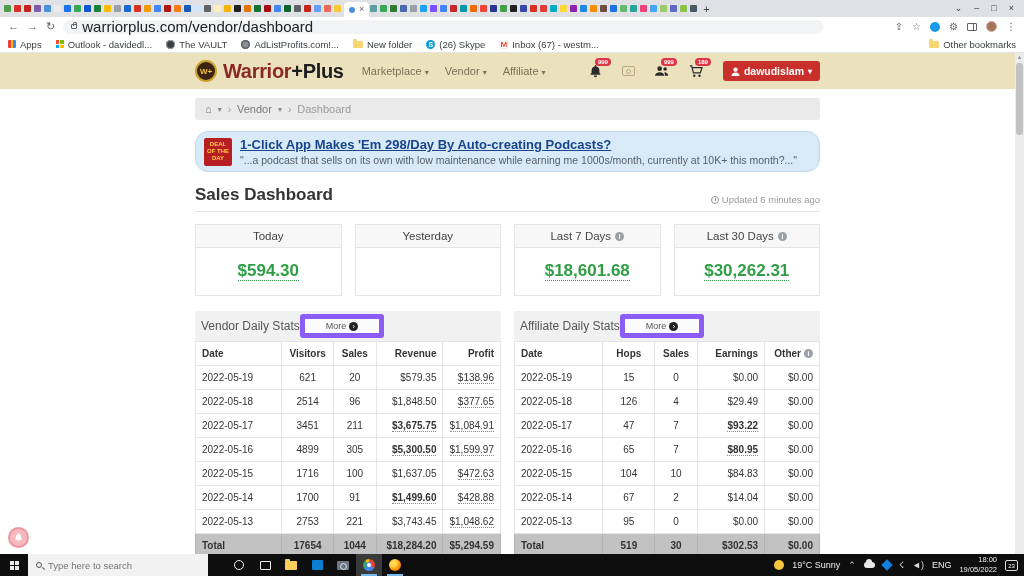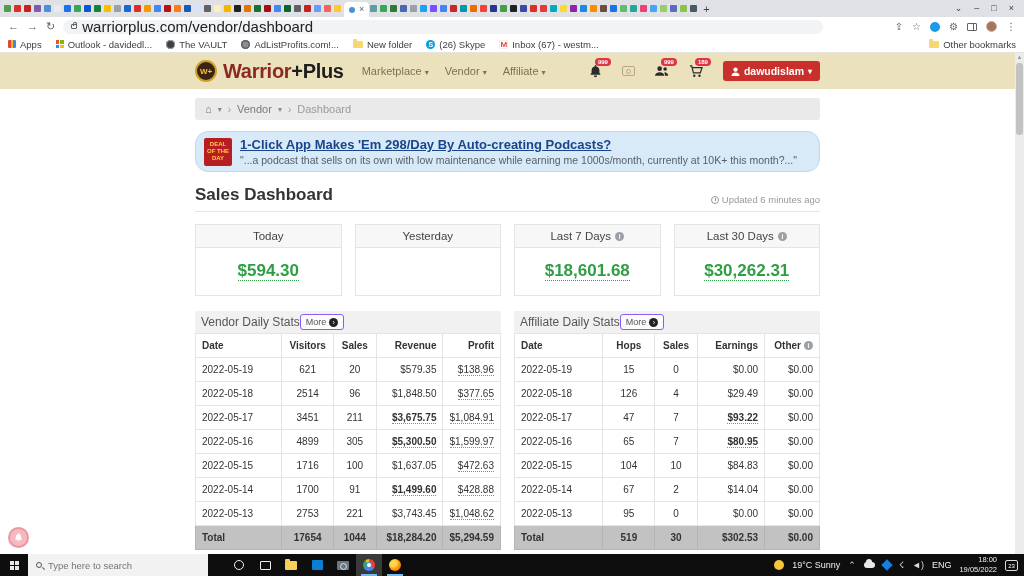--- a/index.html
+++ b/index.html
@@ -109,22 +109,22 @@
   .card-v { text-align:center; padding:13px 0 14px; }
   .card-v span { font-size:17px; font-weight:bold; color:#2f9e44;
     border-bottom:1px dotted #2f9e44; }
   .info-dot { display:inline-block; width:9px; height:9px; border-radius:50%; background:#9aa0a6;
     color:#fff; font-size:6.5px; line-height:9px; text-align:center; font-weight:bold; }
 
   .tables { margin-top:15px; display:grid; grid-template-columns:1fr 1fr; gap:13px; }
   .panel-h { background:#f1f1f1; display:flex; align-items:center; 
     padding:3px 6px; }
   .panel-title { font-size:12px; color:#555; }
-  .more-btn { background:#fbfbfb; border:1px solid #8b5cf6; border-radius:3px; font-size:9px;
-    color:#555; padding:2px 5px; display:flex; align-items:center; gap:3px; }
+  .more-btn { background:#fbfbfb; border:5px solid #8b5cf6; border-radius:3px; font-size:9px;
+    color:#555; padding:2px 21px; display:flex; align-items:center; gap:3px; }
   .more-btn .go { width:9px; height:9px; border-radius:50%; background:#222; color:#fff;
     font-size:7px; line-height:9px; text-align:center; }
   table { width:100%; border-collapse:collapse; font-size:10px; color:#333; background:#fff; }
   th, td { border:1px solid #e4e4e4; padding:6px 6px; }
   th { font-weight:bold; background:#fff; }
   th:nth-child(1), td:nth-child(1) { text-align:left; width:29%; }
   th:nth-child(2), td:nth-child(2) { text-align:center; width:17%; }
   th:nth-child(3), td:nth-child(3) { text-align:center; width:14%; }
   th:nth-child(4), td:nth-child(4) { text-align:right; width:22%; }
   th:nth-child(5), td:nth-child(5) { text-align:right; width:18%; }

